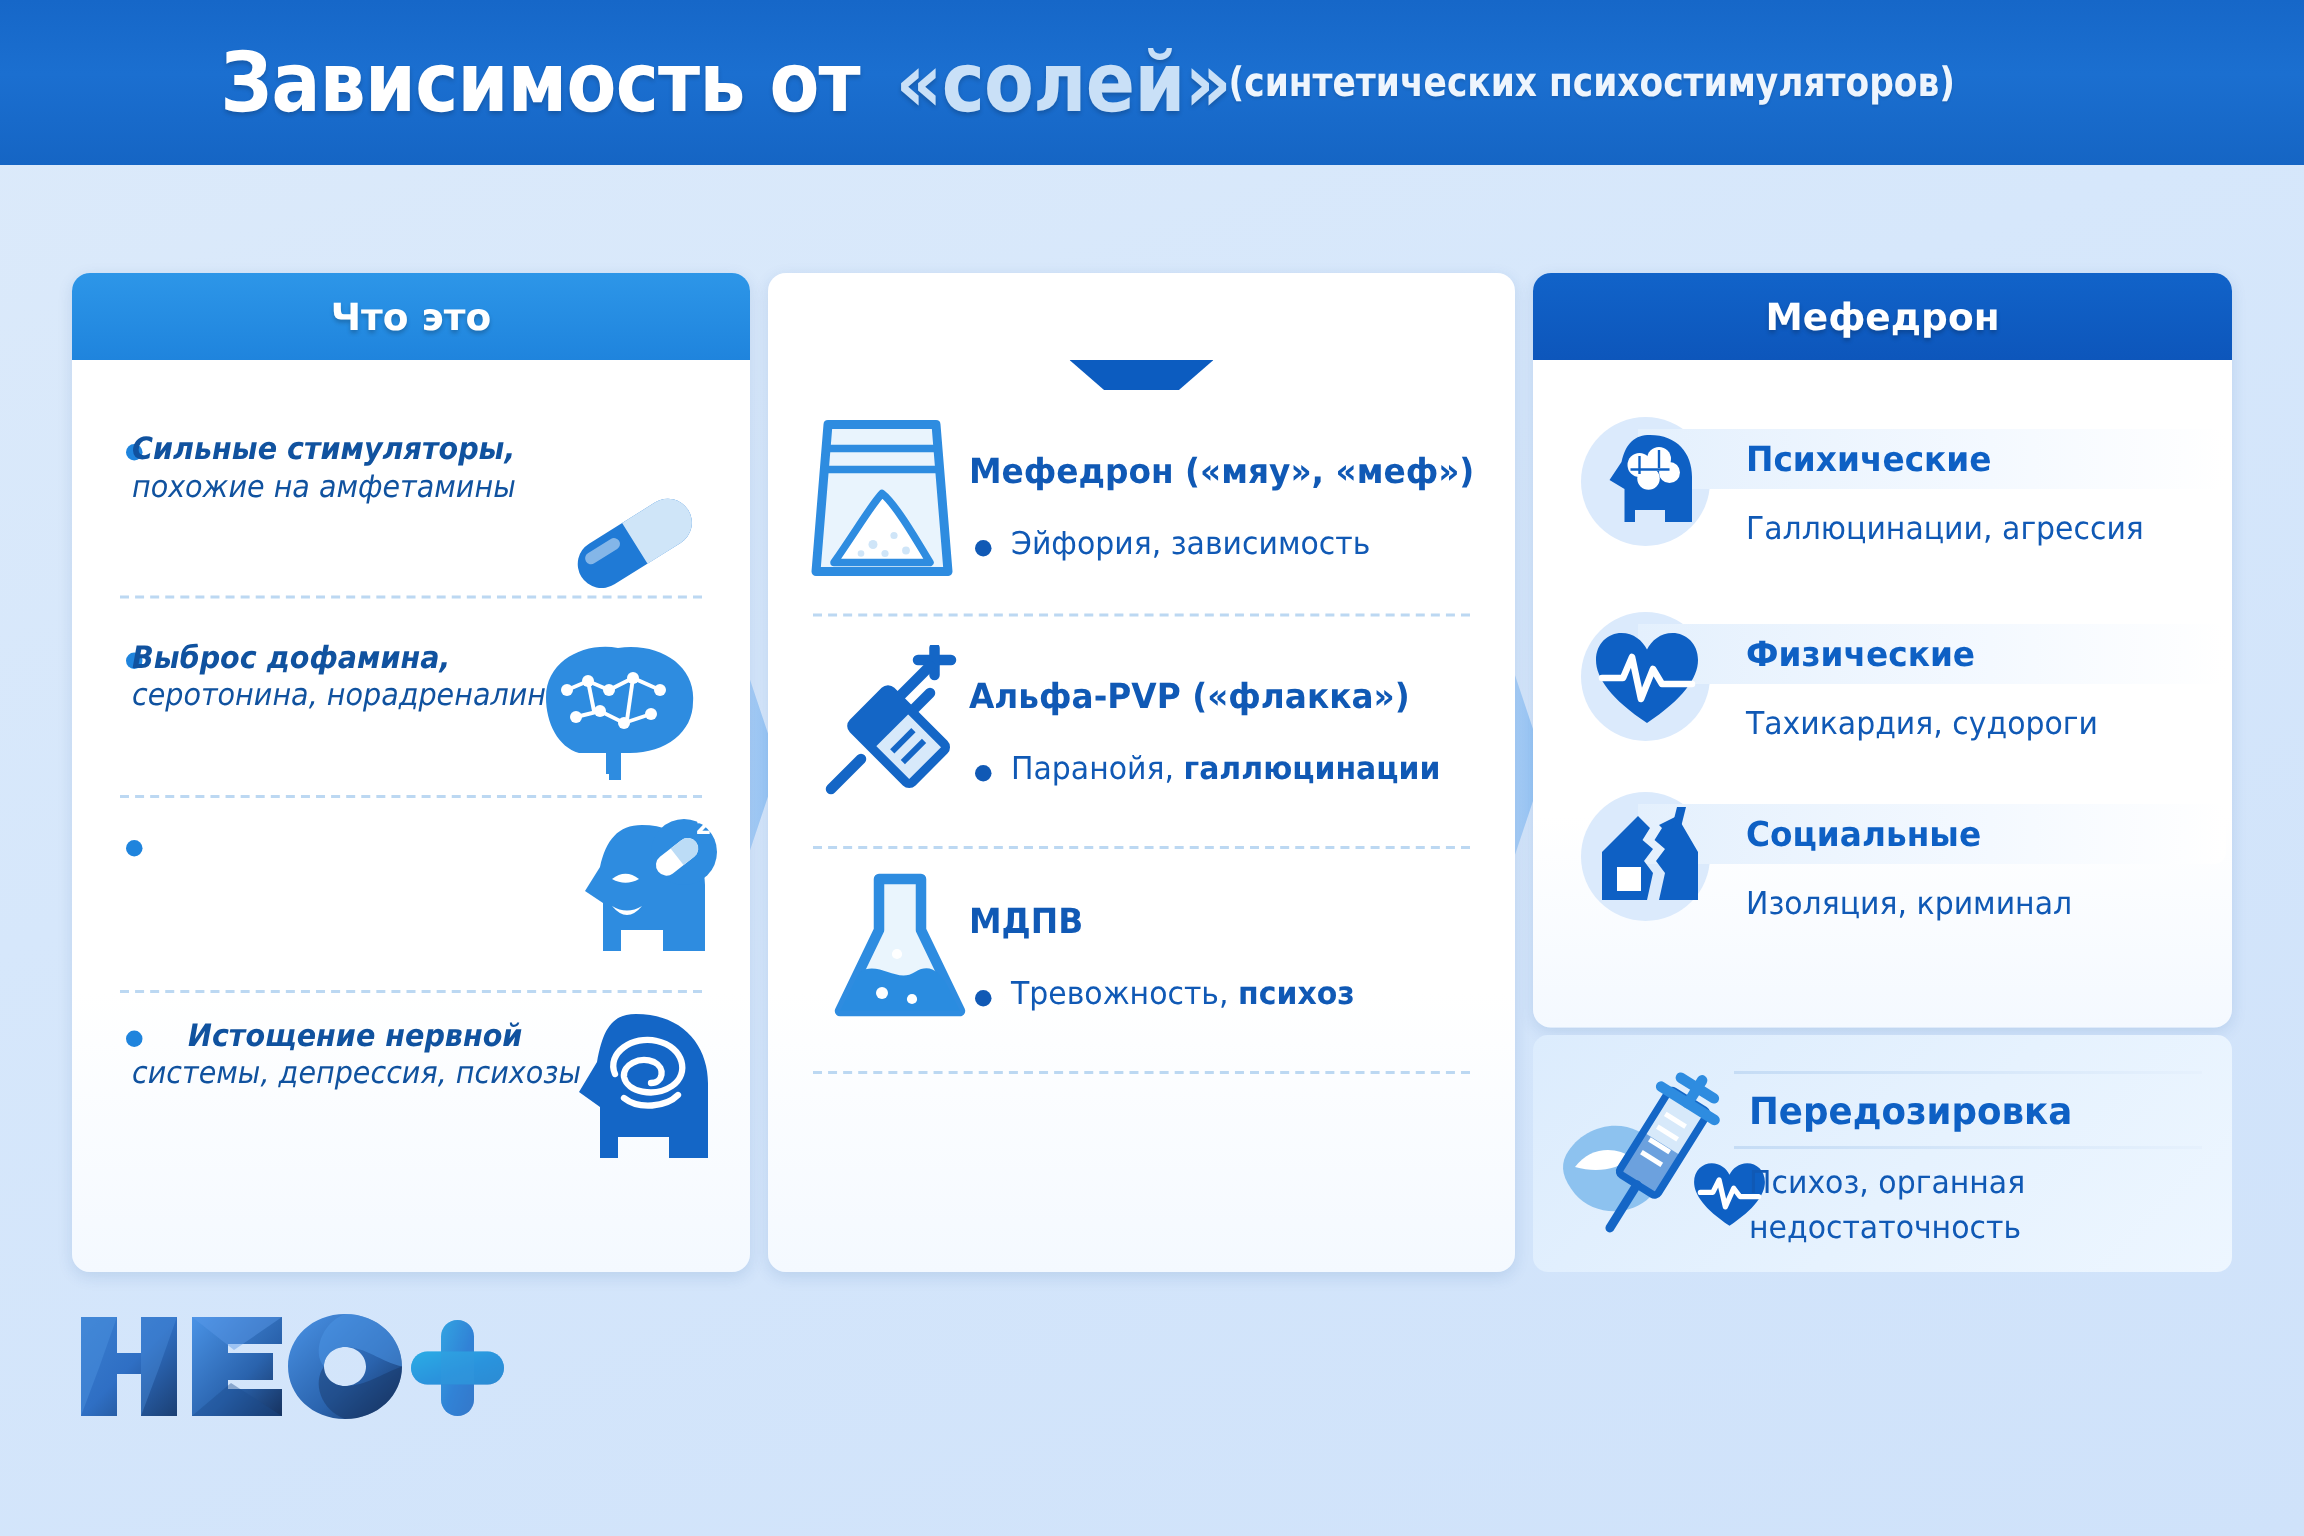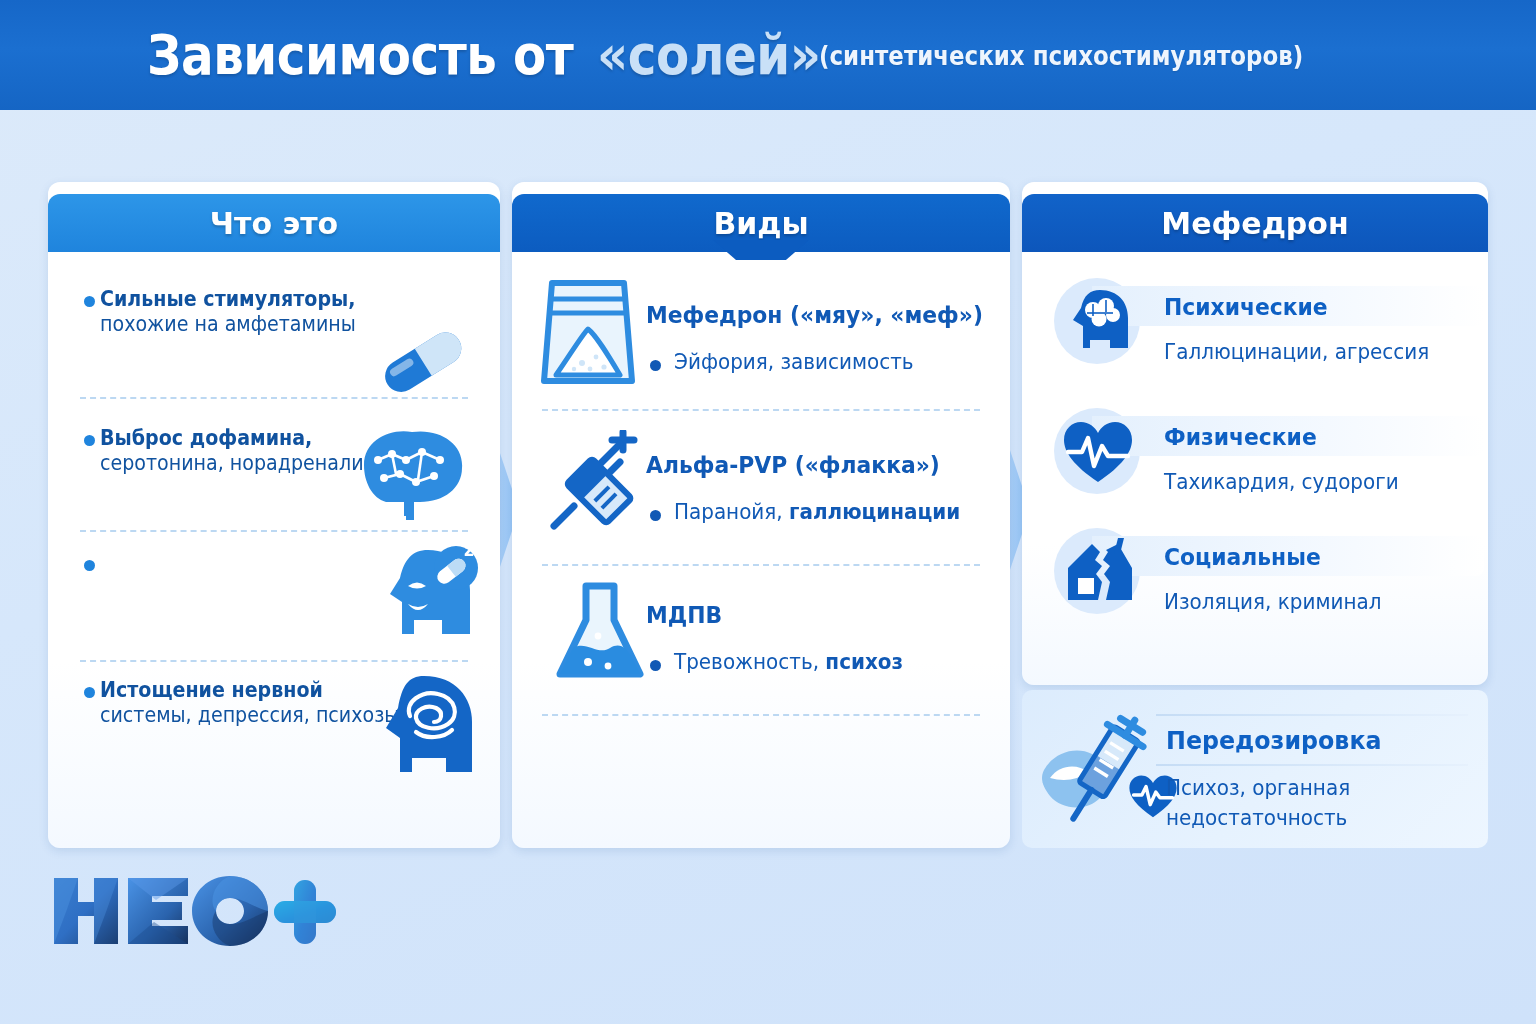--- a/index.html
+++ b/index.html
@@ -53,40 +53,39 @@
     box-shadow: 0 3px 10px rgba(25,80,150,0.13);
   }
   #panel-what  { left: 48px;   top: 182px; width: 452px; height: 666px; }
   #panel-types { left: 512px;  top: 182px; width: 498px; height: 666px; }
   #panel-risks { left: 1022px; top: 182px; width: 466px; height: 503px; }
 
   .p-head {
     position: absolute; left: 0; top: 0; width: 100%; height: 58px;
     border-radius: 12px 12px 0 0;
     display: flex; align-items: center; justify-content: center;
-    color: #fff; font-weight: 700; font-size: 30px;
+    color: #fff; font-weight: 700; font-size: 25px;
     font-family: "DejaVu Sans", sans-serif;
     text-shadow: 0 2px 3px rgba(0,0,0,0.22);
     letter-spacing: 0px;
-    margin-top: 12px;
   }
   #head-what  { background: linear-gradient(180deg,#2d96e8 0%, #1f84dd 100%); }
   #head-types { background: linear-gradient(180deg,#1069cd 0%, #0c5cc0 100%); }
   #head-risks { background: linear-gradient(180deg,#1163c9 0%, #0d56bb 100%); }
 
   
   #types-notch {
     position: absolute; left: 50%; top: 58px; transform: translateX(-50%);
     width: 96px; height: 20px;
     background: #0c5cc0;
     clip-path: polygon(0 0, 100% 0, 76% 100%, 24% 100%);
   }
   .l-text {
-    position: absolute; left: 52px; top: 0; width: 300px;
-    color: #1059b5; font-family: "DejaVu Sans", sans-serif;
+    position: absolute; left: 40px; top: 0; width: 300px;
+    color: #1059b5; font-family: "DejaVu Sans", sans-serif; font-style: italic;
   }
   .bullet {
     position: absolute; left: 36px; width: 11px; height: 11px;
     border-radius: 50%; background: #1f84dd;
   }
   .l-line1 {
     font-size: 20.5px; font-weight: 700; color: #10529f;
     transform: scaleX(0.93); transform-origin: left center;
     white-space: nowrap; line-height: 1.24;
   }
@@ -240,35 +239,34 @@
     <circle cx="92" cy="38" r="22" fill="#2e8ce0"></circle>
     <g transform="rotate(-38 88 42)">
       <rect x="72" y="34" width="32" height="14" rx="7" fill="#ffffff"></rect>
       <path d="M88 34 h9 a7 7 0 0 1 0 14 h-9 Z" fill="#bcdcf6"></path>
     </g>
     <text x="100" y="26" font-family="DejaVu Sans, sans-serif" font-size="17" font-weight="700" fill="#ffffff">z</text>
   </svg>
   <div class="dashdiv" style="left:32px; top:478px; width:388px;"></div>
 
   <div class="bullet" style="top:505px;"></div>
-  <div class="l-text" style="top:496px; width:320px;">
+  <div class="l-text" style="top:496px; width:320px;text-align:center;">
     <div class="l-line1">Истощение нервной</div>
     <div class="l-line2">системы, депрессия, психозы</div>
   </div>
   <svg style="position:absolute;left:318px;top:478px;" width="120" height="130" viewBox="0 0 120 130">
     <path d="M58 16 C90 16 106 38 106 62 L106 112 L80 112 L80 98 L46 98 L46 112 L34 112 L34 78 L20 68 L32 48 C36 26 42 16 58 16 Z" fill="#1466c6"></path>
     <g stroke="#ffffff" stroke-width="4.2" fill="none" stroke-linecap="round">
       <path d="M44 56 C38 42 56 30 72 34 C90 38 94 56 82 64 C70 72 52 68 50 58 C49 50 60 44 70 48 C78 52 76 62 68 62"></path>
       <path d="M50 72 C60 80 78 78 86 70"></path>
     </g>
   </svg>
 </div>
 
 <div class="panel" id="panel-types">
-  <div class="p-head" id="head-types">Виды</div>
   <div id="types-notch"></div>
 
   <svg style="position:absolute;left:26px;top:95px;" width="100" height="112" viewBox="0 0 100 112">
     <path d="M14 6 H86 L94 104 H6 Z" fill="#e9f4fd" stroke="#2e8ce0" stroke-width="6" stroke-linejoin="round"></path>
     <line x1="13" y1="22" x2="87" y2="22" stroke="#2e8ce0" stroke-width="5"></line>
     <line x1="12" y1="36" x2="88" y2="36" stroke="#2e8ce0" stroke-width="5"></line>
     <path d="M18 98 C32 78 44 58 50 52 C58 58 70 78 82 98 Z" fill="#ffffff" stroke="#2e8ce0" stroke-width="5" stroke-linejoin="round"></path>
     <g fill="#cfe5f8">
         <circle cx="44" cy="86" r="3"></circle>
         <circle cx="58" cy="80" r="2.4"></circle>

